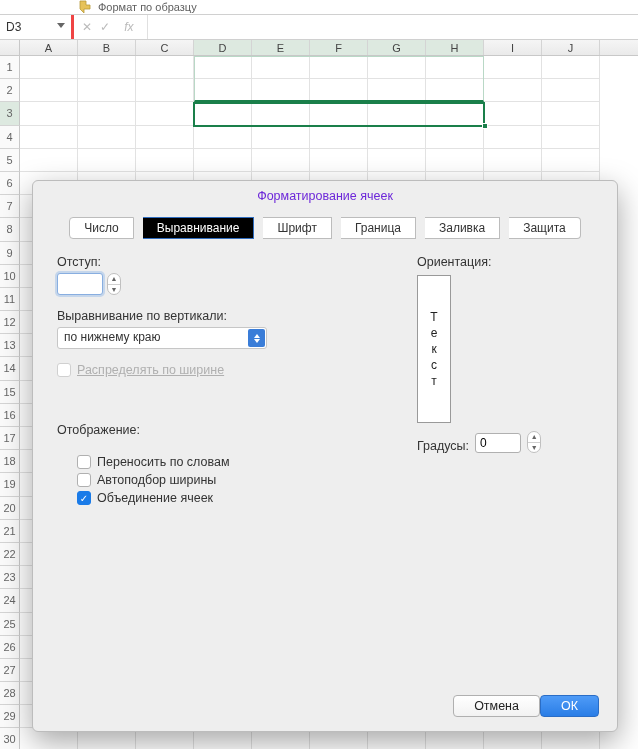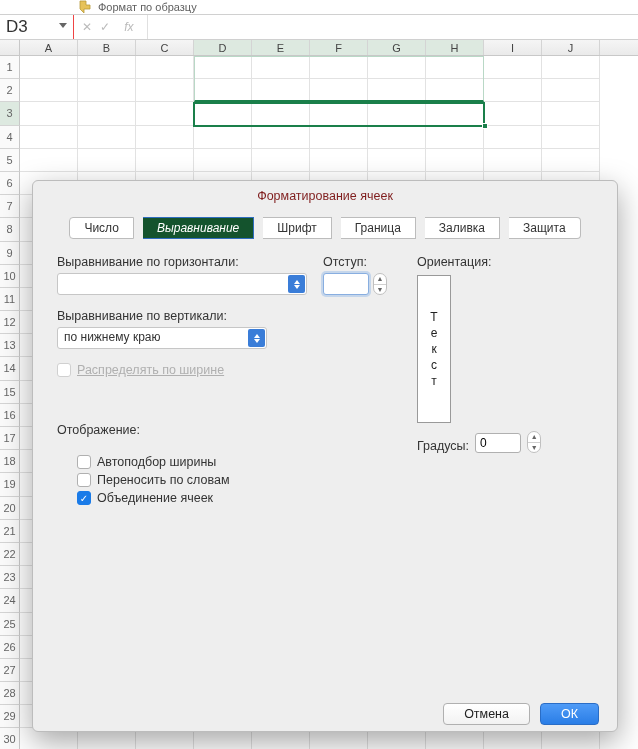--- a/index.html
+++ b/index.html
@@ -4,21 +4,21 @@
 <style>
 * { box-sizing: border-box; margin: 0; padding: 0; font-family: -apple-system, "Helvetica Neue", Arial, sans-serif; }
 body { width: 638px; height: 749px; background: #fff; font-size: 12px; color: #333; position: relative; overflow: hidden; }
 
 
 .ribbon { height: 14px; display: flex; align-items: center; padding-left: 78px; gap: 6px; font-size: 11px; color: #606060; }
 .ribbon .paint-icon { width: 14px; height: 14px; display: flex; align-items: center; justify-content: center; }
 
 
 .fx-bar { height: 26px; border-top: 1px solid #d0d0d0; border-bottom: 1px solid #d0d0d0; display: flex; align-items: stretch; }
-.name-box { width: 74px; border-right: 1px solid #ef4444; display: flex; align-items: center; padding: 0 6px; font-size: 17px; justify-content: space-between; }
+.name-box { width: 74px; border-right: 3px solid #ef4444; display: flex; align-items: center; padding: 0 6px; font-size: 12px; justify-content: space-between; }
 .name-box .drop { width: 8px; height: 8px; border-left: 4px solid transparent; border-right: 4px solid transparent; border-top: 5px solid #666; }
 .fx-tools { display: flex; align-items: center; gap: 8px; padding: 0 8px; border-right: 1px solid #e0e0e0; }
 .fx-tools span { color: #bbb; font-size: 12px; }
 .fx-label { font-style: italic; color: #555; padding: 4px 6px; font-size: 13px; }
 
 
 .grid-wrap { position: relative; }
 .col-headers { display: flex; height: 16px; background: linear-gradient(#f5f5f5,#eaeaea); border-bottom: 1px solid #c8c8c8; }
 .rownum-col-spacer { width: 20px; border-right: 1px solid #c8c8c8; }
 .col-h { width: 58px; border-right: 1px solid #d4d4d4; text-align: center; font-size: 11px; color: #444; line-height: 16px; }
@@ -27,27 +27,27 @@
 .row-headers { width: 20px; }
 .row-h { height: 23.2px; border-bottom: 1px solid #d4d4d4; border-right: 1px solid #c8c8c8; text-align: center; font-size: 11px; color: #666; line-height: 23px; background: #fafafa; }
 .row-h.sel { background: #dde9e0; }
 .cells { position: relative; flex: 1; }
 .cell-row { display: flex; height: 23.2px; }
 .cell { width: 58px; border-right: 1px solid #e2e2e2; border-bottom: 1px solid #e2e2e2; }
 .selection { position: absolute; border: 2px solid #1a7f4a; pointer-events: none; }
 .sel-handle { position: absolute; width: 6px; height: 6px; background: #1a7f4a; border: 1px solid #fff; }
 .merged-top { position:absolute; border-bottom:2px solid #1a7f4a; border-top:1px solid #b9d8c6; border-left:1px solid #b9d8c6; border-right:1px solid #b9d8c6; pointer-events:none; }
 .dialog { position: absolute; left: 32px; top: 180px; width: 586px; height: 552px; background: #eeeeee; border: 1px solid #bcbcbc; border-radius: 6px; box-shadow: 0 10px 30px rgba(0,0,0,0.35); }
-.dialog-title { text-align: center; font-size: 12.5px; color: #7f1d1d; padding: 8px 0 14px; }
+.dialog-title { text-align: center; font-size: 12.5px; color: #6d28d9; padding: 8px 0 14px; }
 .tabs { display: flex; justify-content: center; gap: 9px; margin: 0 20px 16px; }
 .tab { background: #fff; border: 1px solid #bcbcbc; padding: 3px 14px; font-size: 12px; color: #333; cursor: pointer; }
 .tab:first-child { border-radius: 4px 0 0 4px; }
 .tab:last-child { border-radius: 0 4px 4px 0; }
 .tab + .tab { border-left: none; }
-.tab.active { background: #14532d; color: #fff; border-color: #2f6dc0; font-style: italic; }
+.tab.active { background: #000000; color: #fff; border-color: #2f6dc0; }
 
 .panel { display: flex; padding: 0 24px; gap: 24px; }
 .left-col { flex: 1; }
 .right-col { width: 176px; }
 .field-label { font-size: 12.5px; color: #333; margin-bottom: 4px; }
 .h-row { display: flex; gap: 16px; align-items: flex-end; }
 .select { width: 100%; height: 22px; background: #fff; border: 1px solid #c6c6c6; border-radius: 3px; position: relative; font-size: 12px; padding: 2px 22px 2px 6px; }
 .select .arrows { position: absolute; right: 1px; top: 1px; bottom: 1px; width: 17px; background: #3a7dd8; border-radius: 2px; display: flex; flex-direction: column; justify-content: center; align-items: center; gap: 1px; }
 .select .arrows::before { content:""; border-left:3.5px solid transparent; border-right:3.5px solid transparent; border-bottom:4px solid #fff; }
 .select .arrows::after { content:""; border-left:3.5px solid transparent; border-right:3.5px solid transparent; border-top:4px solid #fff; }
@@ -73,21 +73,21 @@
 .dial-diamond { position:absolute; width:6px; height:6px; background:#000; transform: rotate(45deg); }
 .dial-dot { position:absolute; width:3px; height:3px; background:#000; border-radius:50%; }
 .dial-end { position:absolute; width:7px; height:7px; background:#c04030; transform: rotate(45deg); border:1px solid #7a2a20; }
 .deg-row { display:flex; align-items:flex-end; gap:6px; margin-top:8px; font-size:12.5px; }
 .deg-row input { width:46px; height:20px; border:1px solid #b0b0b0; border-radius:3px; padding:0 4px; font-size:12px; }
 
 .display-section { margin-top: 46px; }
 .display-title { font-size:12.5px; margin-bottom: 18px; }
 .display-options { padding-left: 20px; }
 
-.dialog-buttons { position:absolute; bottom:6px; right:18px; display:flex; gap:10px; }
+.dialog-buttons { position:absolute; bottom:14px; right:18px; display:flex; }
 .btn { height:22px; padding:0 20px; border:1px solid #b0b0b0; border-radius:4px; background:linear-gradient(#fff,#f2f2f2); font-size:12.5px; color:#222; cursor:pointer; }
 .btn.primary { background:linear-gradient(#4f9bf7,#2a7de6); color:#fff; border-color:#2a6dc6; }
 </style>
 </head>
 <body>
 
 <div class="ribbon">
   <span class="paint-icon">
     <svg width="14" height="14" viewBox="0 0 14 14">
         <path d="M2 1 L8 1 L8 5 L12 5 L12 9 L6 9 L6 13 L2 9 Z" fill="#e6c25a" stroke="#b89b3a" stroke-width="0.8"></path>
@@ -531,27 +531,20 @@
       <div class="tab active">Выравнивание</div>
       <div class="tab">Шрифт</div>
       <div class="tab">Граница</div>
       <div class="tab">Заливка</div>
       <div class="tab">Защита</div>
     </div>
 
   <div class="panel">
     <div class="left-col">
       <div class="h-row field-block">
-        <div style="flex:1">
-          <div class="field-label">Выравнивание по горизонтали:</div>
-          <div class="select">
-            <span></span>
-            <span class="arrows"></span>
-          </div>
-        </div>
         <div class="indent-group">
           <div class="field-label">Отступ:</div>
           <div class="number-field">
             <input type="text" value="" style="">
             <div class="stepper">
               <div>▲</div>
               <div>▼</div>
             </div>
           </div>
         </div>
@@ -568,25 +561,25 @@
       <div class="checkbox-row disabled">
         <span class="checkbox disabled"></span>
         <span>Распределять по ширине</span>
       </div>
 
       <div class="display-section">
         <div class="display-title">Отображение:</div>
         <div class="display-options">
           <div class="checkbox-row">
             <span class="checkbox"></span>
-            <span>Автоподбор ширины</span>
+            <span>Переносить по словам</span>
           </div>
           <div class="checkbox-row">
             <span class="checkbox"></span>
-            <span>Переносить по словам</span>
+            <span>Автоподбор ширины</span>
           </div>
           <div class="checkbox-row">
             <span class="checkbox checked">✓</span>
             <span>Объединение ячеек</span>
           </div>
         </div>
       </div>
     </div>
 
     <div class="right-col">

